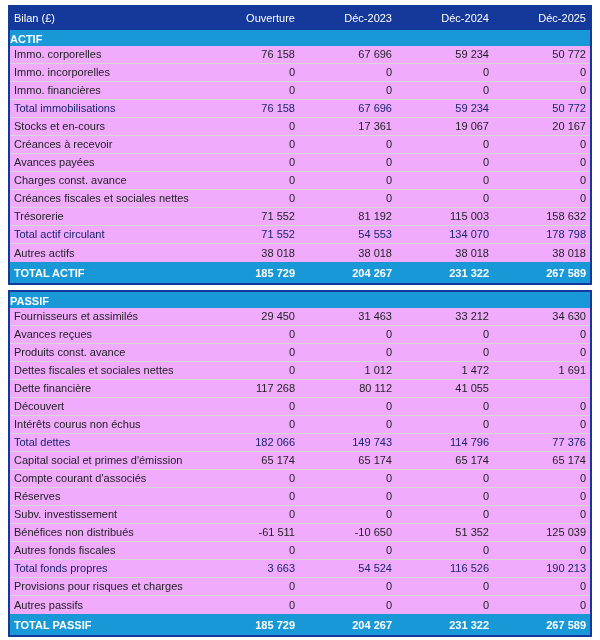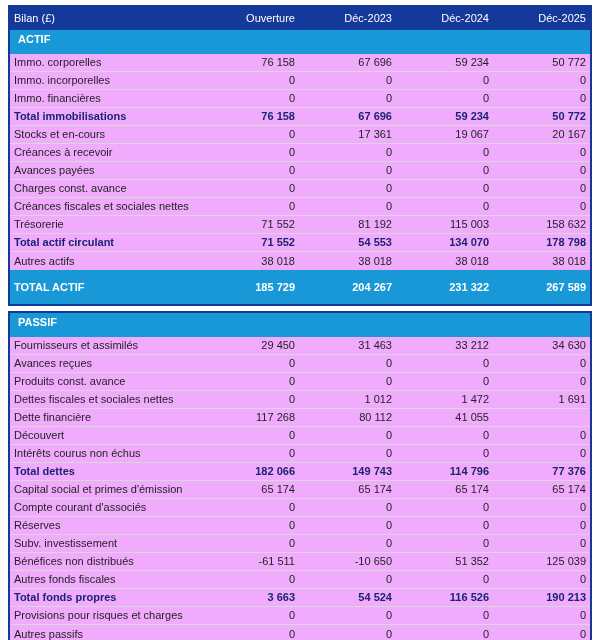--- a/index.html
+++ b/index.html
@@ -27,40 +27,40 @@
     display:grid;
     grid-template-columns:192px repeat(4,1fr);
     align-items:center;
   }
   .header-row{
     height:23px;line-height:23px;
     background:var(--navy);
     color:#ffffff;font-weight:normal;
   }
   .section-bar{
-    height:24px;line-height:18px;
+    height:16px;line-height:18px;
     background:var(--blue);
     color:#ffffff;font-weight:bold;
-    padding-left:8px;
+    padding-left:0;
   }
   .total-row{
-    height:34px;line-height:18px;
+    height:21px;line-height:18px;
     background:var(--blue);
     color:#ffffff;font-weight:bold;
   }
   .row{
     height:18px;line-height:17px;
     color:var(--text);
     border-bottom:1px solid var(--sep);
     box-sizing:border-box;
     background:#f0abfc;
   }
   .rows .row:last-child{border-bottom:none;}
   .row.bold{
-    font-weight:bold;
+    font-weight:normal;
     color:var(--total-text);
   }
   .cell{overflow:hidden;white-space:nowrap;}
   .cell.label{padding-left:4px;}
   .cell.num{text-align:right;padding-right:4px;}
 </style>
 </head>
 <body>
 
 <div class="block first">

